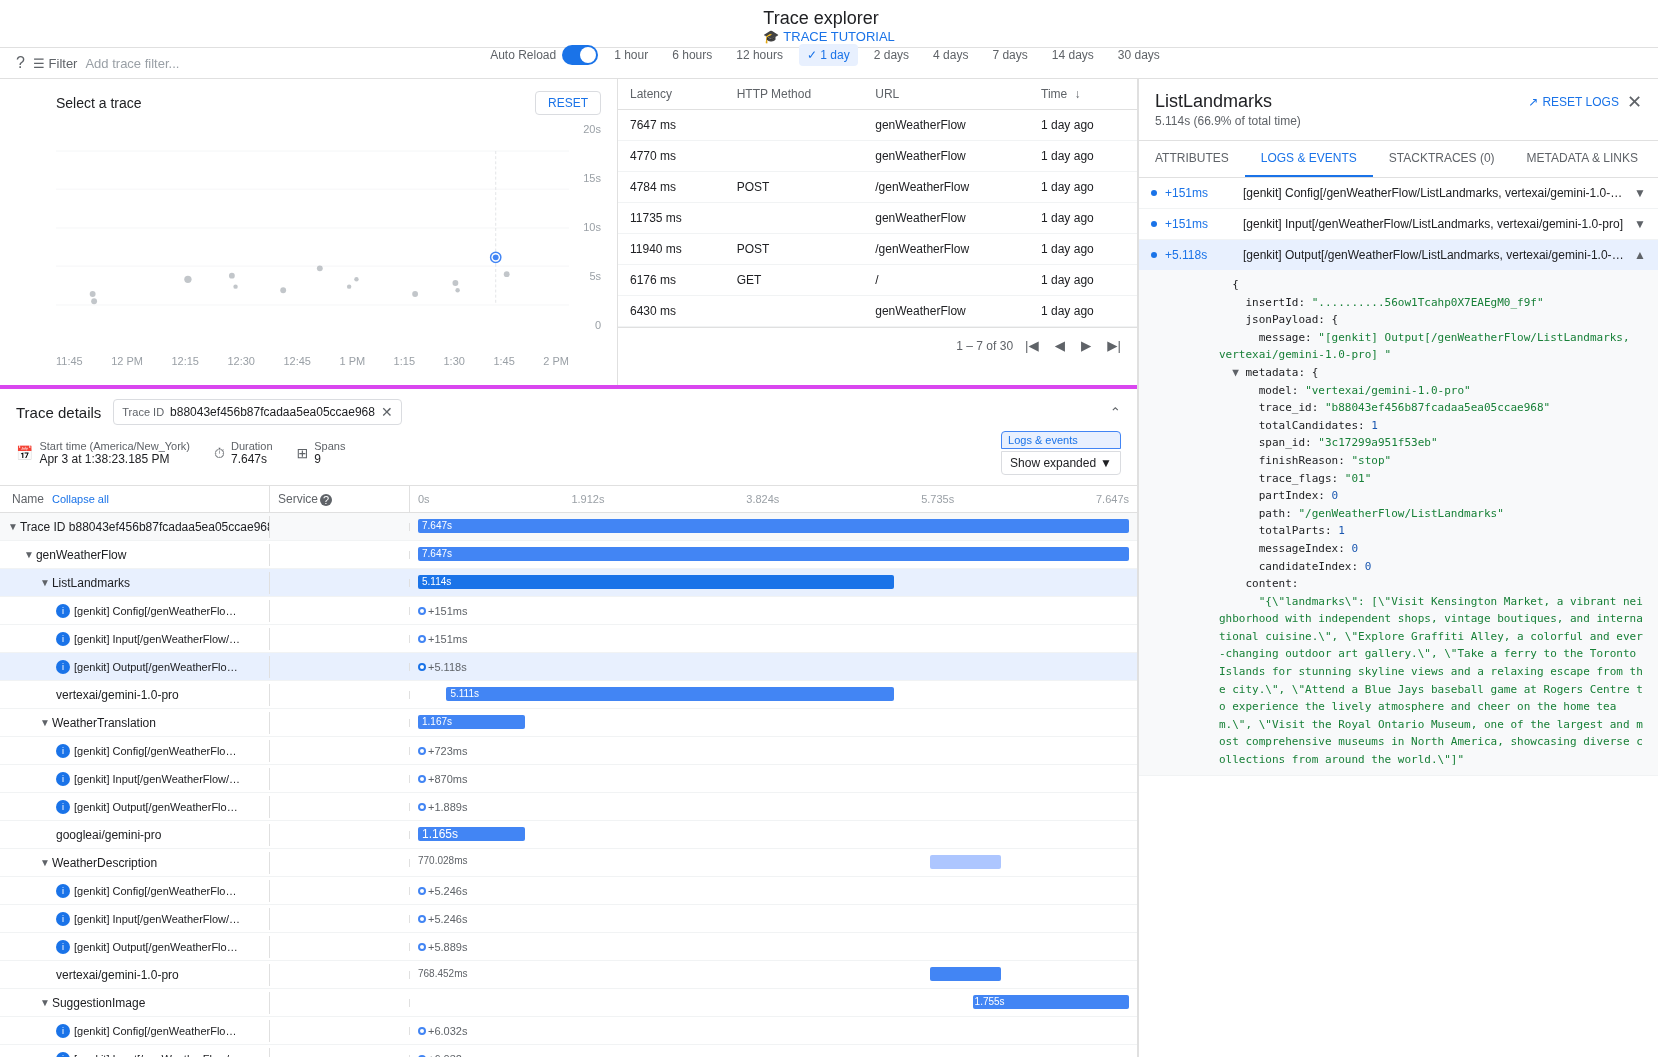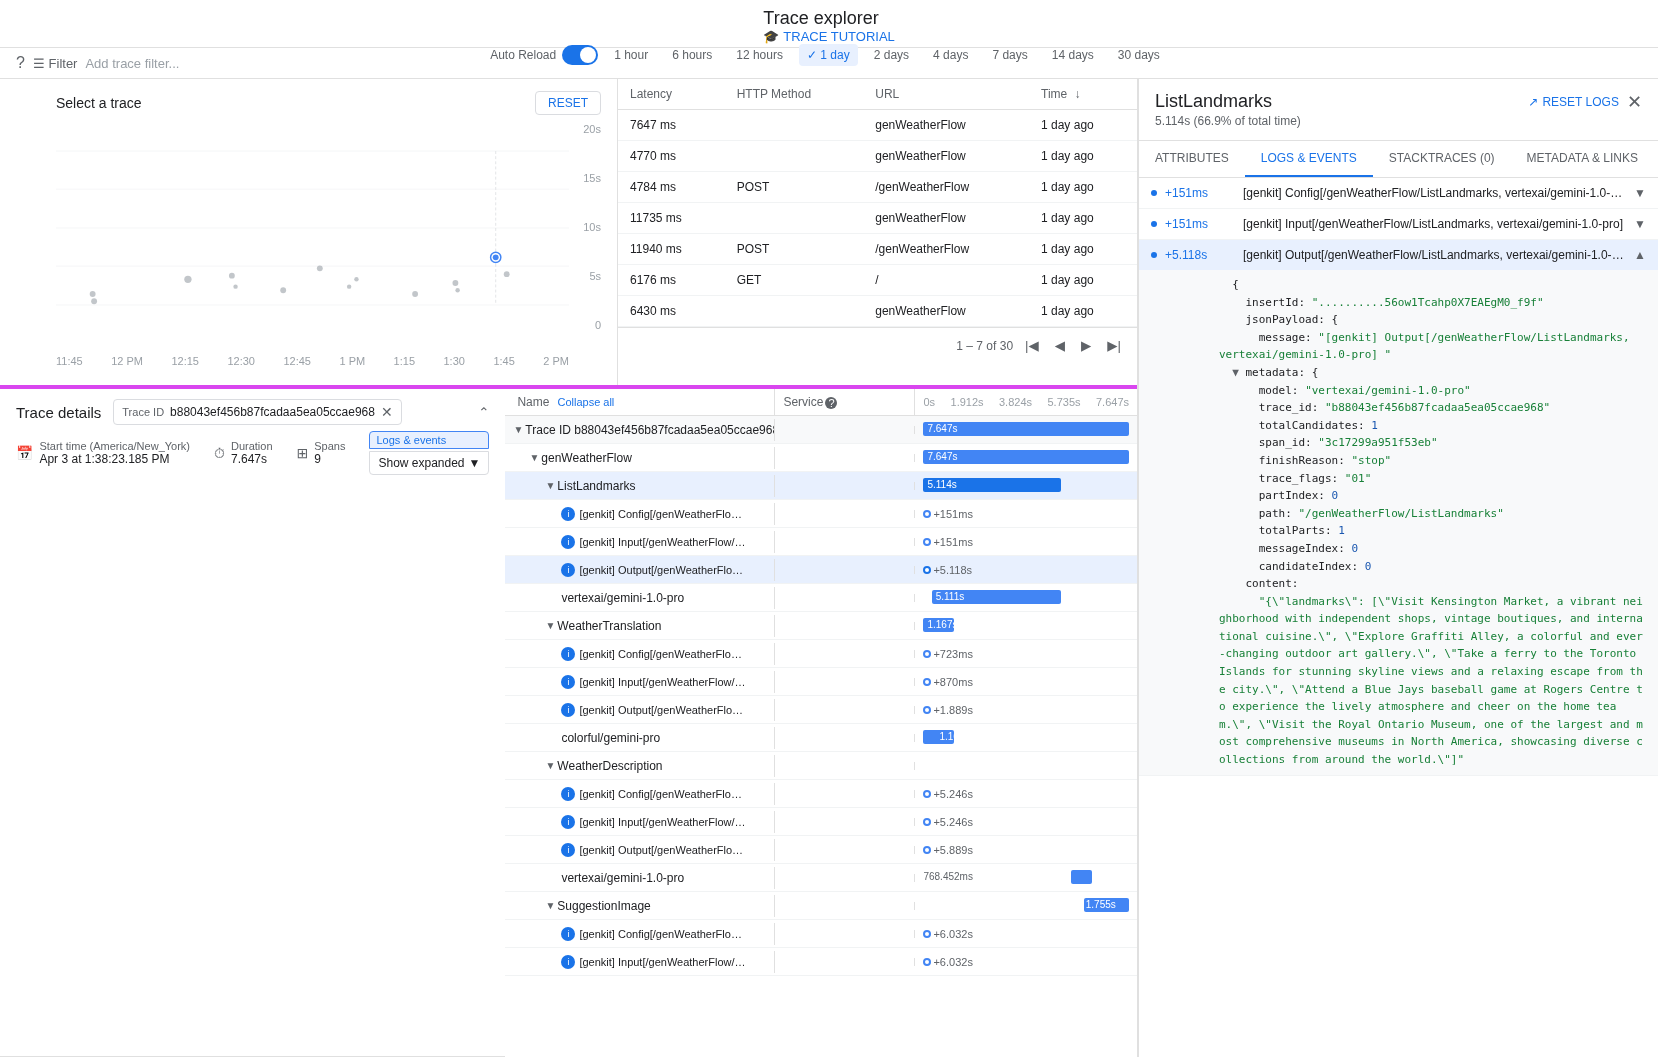--- a/index.html
+++ b/index.html
@@ -82,21 +82,21 @@
     .log-event-row { border-bottom: 1px solid #f1f3f4; }
     .log-event-header { display: flex; align-items: center; padding: 8px 12px; gap: 8px; cursor: pointer; }
     .log-event-time { color: #1a73e8; font-size: 12px; font-weight: 500; width: 70px; flex-shrink: 0; }
     .log-event-text { font-size: 12px; color: #202124; flex: 1; overflow: hidden; text-overflow: ellipsis; white-space: nowrap; }
     .expand-arrow { color: #5f6368; font-size: 12px; }
     .log-event-detail { padding: 8px 16px 8px 90px; font-size: 12px; font-family: monospace; color: #202124; background: #f8f9fa; }
     
     
     .top-section { display: flex; height: 310px; border-bottom: 4px solid #d946ef; padding-left: 40px; }
     .scatter-wrapper { flex: 1; min-width: 0; }
-    .bottom-left { flex: 1; display: flex; flex-direction: row; min-width: 0; overflow: hidden; }
+    .bottom-left { flex: 1; display: flex; flex-direction: column; min-width: 0; overflow: hidden; }
     
     .trace-details-section { padding: 10px 16px; border-bottom: 1px solid #e0e0e0; }
     .trace-details-row1 { display: flex; align-items: center; justify-content: space-between; margin-bottom: 6px; }
     .trace-details-row2 { display: flex; align-items: center; gap: 24px; }
   </style>
 </head>
 <body>
 
 <div class="header">
   <span class="header-title">Trace explorer</span>
@@ -487,39 +487,46 @@
             <span class="event-marker">
               <span class="event-dot"></span>
               +1.889s
             </span>
           </div>
         </div>
 
         <div class="span-row">
           <div class="span-name-cell">
             <span style="display:inline-block; width:48px;"></span>
-            <span>colorful/gemini-pro</span>
+            <span>googleai/gemini-pro</span>
           </div>
           <div class="span-service-cell"></div>
           <div class="span-timeline-cell">
             <div style="position:relative; height:16px;">
               <div style="position:absolute; left:0%; width:15%; background:#4285f4; height:14px; border-radius:2px; display:flex; align-items:center; padding:0 4px;">
-                <span style="color:white; font-size:10px;margin-left:12px;">1.165s</span>
+                <span style="color:white; font-size:12px;">1.165s</span>
               </div>
             </div>
           </div>
         </div>
 
         <div class="span-row">
           <div class="span-name-cell">
             <span style="display:inline-block; width:32px;"></span>
             <span class="expand-icon">▼</span>
             <span>WeatherDescription</span>
           </div>
           <div class="span-service-cell"></div>
+          <div class="span-timeline-cell">
+            <div style="position:relative; height:16px;">
+              <div style="position:absolute; left:72%; width:10%; background:#adc6ff; height:14px; border-radius:2px; display:flex; align-items:center; padding:0 2px;">
+              </div>
+              <span style="position:absolute; left:0; font-size:10px; color:#5f6368;">770.028ms</span>
+            </div>
+          </div>
         </div>
 
         <div class="span-row">
           <div class="span-name-cell" style="font-size:11px;">
             <span style="display:inline-block; width:48px;"></span>
             <span class="info-icon">i</span>
             <span style="overflow:hidden; text-overflow:ellipsis; white-space:nowrap; max-width:170px;">[genkit] Config[/genWeatherFlow/WeatherDescription, vertexai/gemini-...</span>
           </div>
           <div class="span-service-cell"></div>
           <div class="span-timeline-cell">

